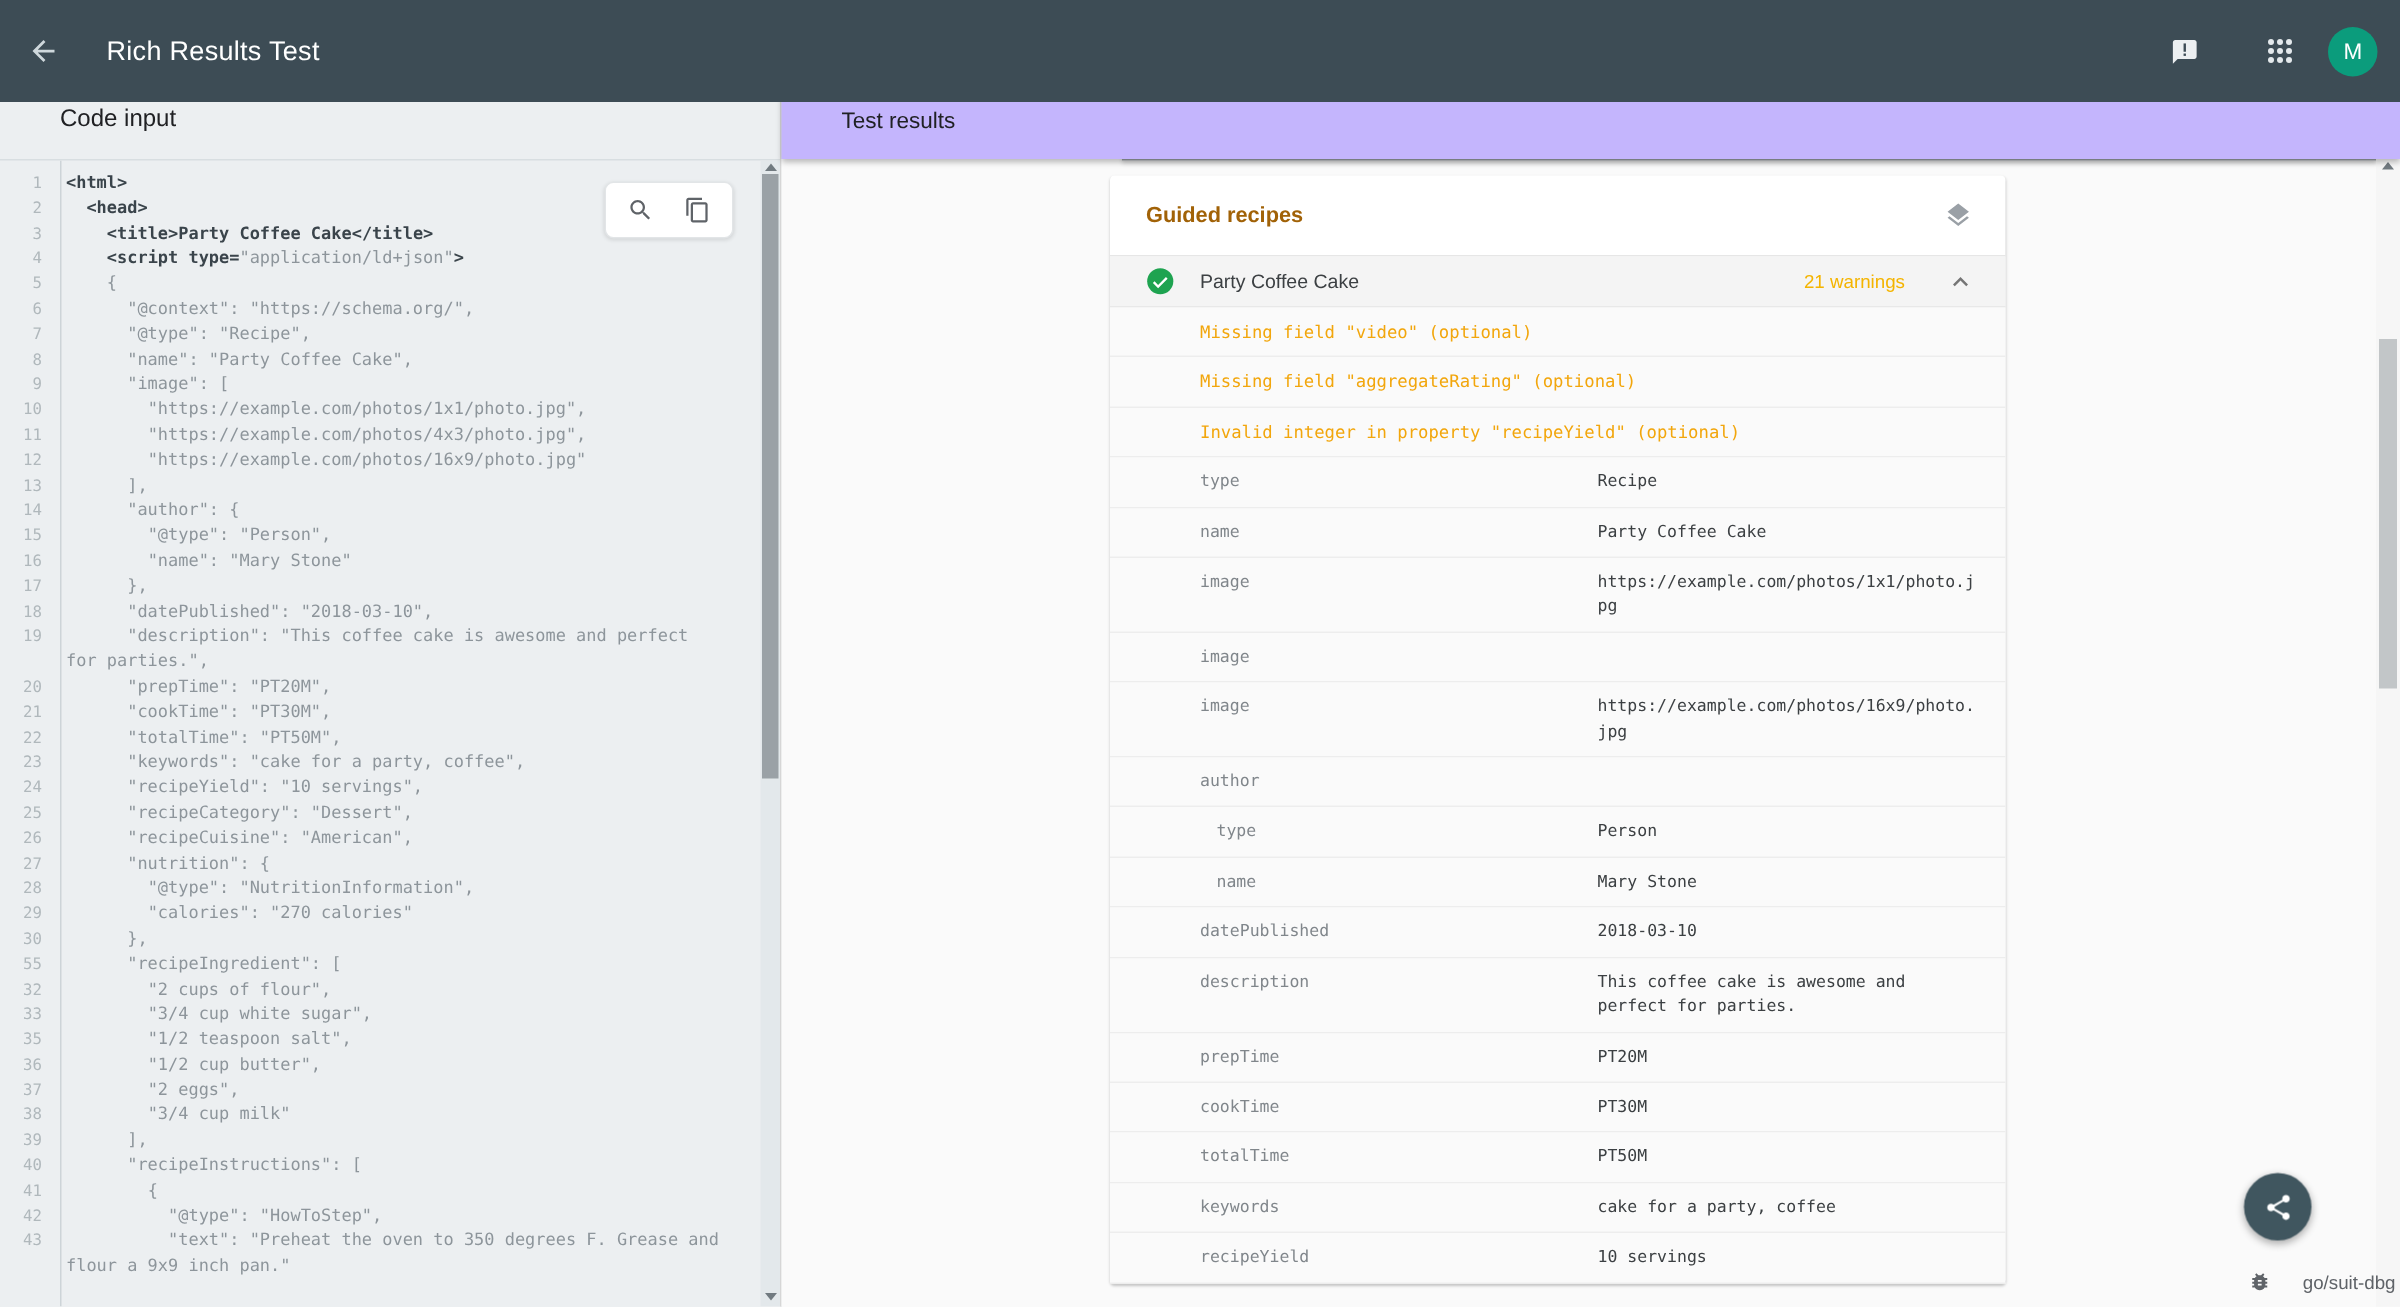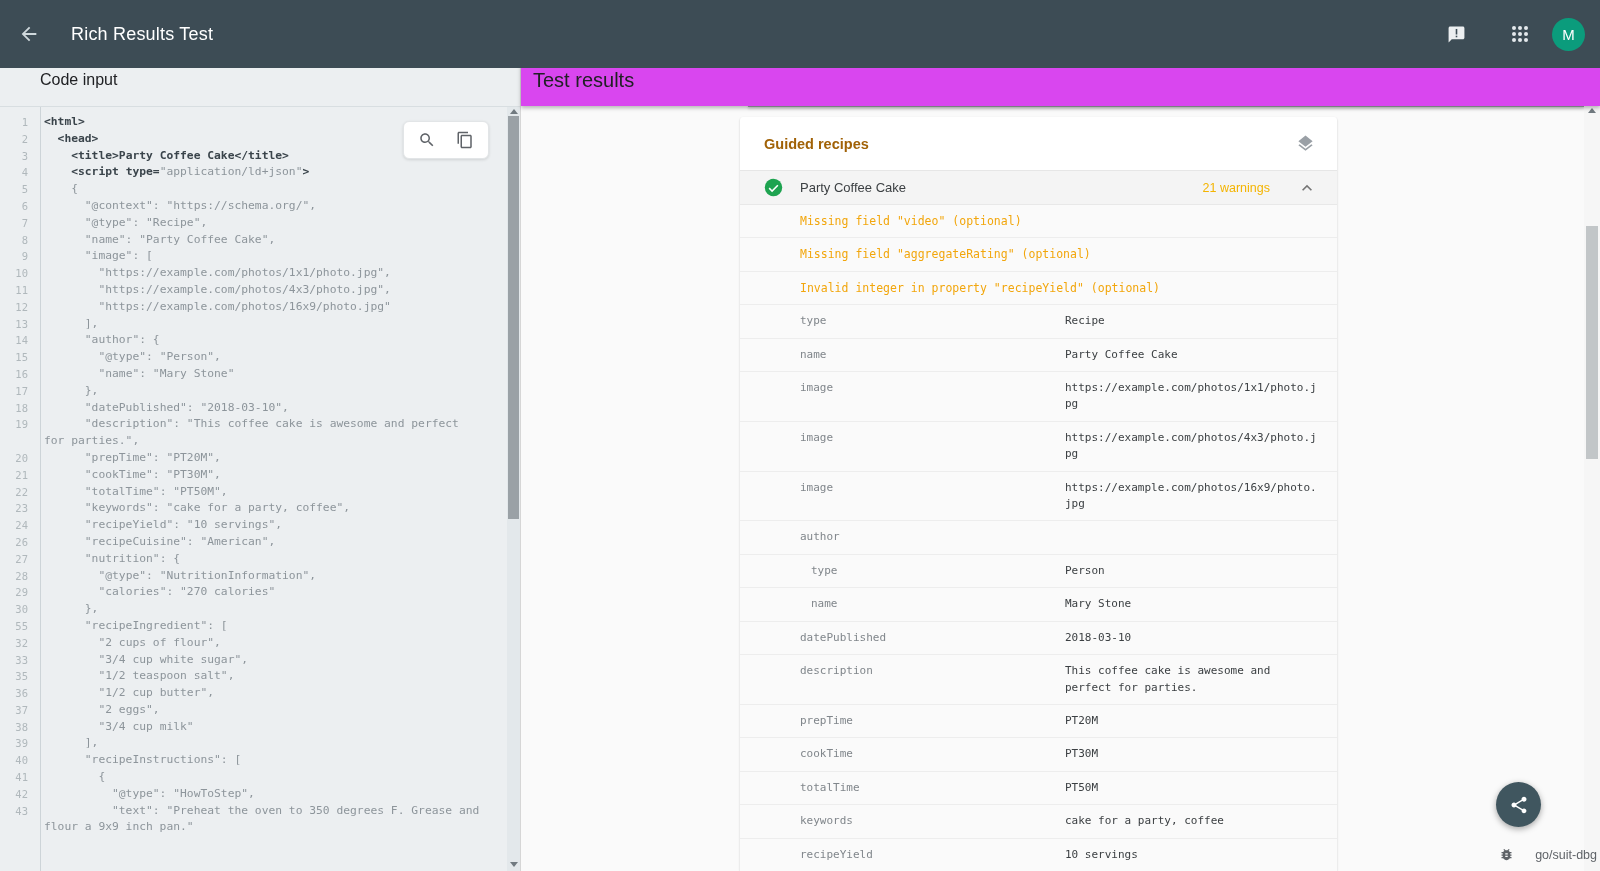--- a/index.html
+++ b/index.html
@@ -33,22 +33,22 @@
     box-shadow:0 1px 3px rgba(0,0,0,.12);display:flex;align-items:center;gap:20px;padding:9px 14px;z-index:5}
   .tool-icon{width:18px;height:18px;cursor:pointer;display:flex}
   .editor-scrollbar{position:absolute;top:0;right:0;width:13px;bottom:0;background:#e3e8eb}
   .editor-scroll-thumb{position:absolute;top:9px;left:1px;width:11px;height:403px;background:#9aa1a6;cursor:pointer}
   .scroll-arrow{position:absolute;left:0;width:13px;height:9px;display:flex;align-items:center;justify-content:center}
   .arrow-up{top:0}.arrow-down{bottom:2px}
   .tri-up{width:0;height:0;border-left:4px solid transparent;border-right:4px solid transparent;border-bottom:5px solid #717a80}
   .tri-down{width:0;height:0;border-left:4px solid transparent;border-right:4px solid transparent;border-top:5px solid #717a80}
 
   
-  .results-header{position:fixed;top:54px;left:521px;right:0;height:52px;background:#d946ef;display:flex;align-items:center;
-    padding-left:12px;font-size:20px;color:#202124;box-shadow:0 2px 4px rgba(0,0,0,.28);z-index:20}
+  .results-header{position:fixed;top:54px;left:521px;right:0;height:52px;background:#c4b5fd;display:flex;align-items:center;
+    padding-left:40px;font-size:15px;color:#202124;box-shadow:0 2px 4px rgba(0,0,0,.28);z-index:20}
   .results-content{position:fixed;top:106px;left:521px;right:0;bottom:0;background:#fafafa;overflow:hidden}
   .prev-card-edge{position:absolute;top:-4px;left:227px;width:836px;height:5px;background:#fff;
     border-bottom:2px solid #9aa0a6;box-shadow:0 2px 3px rgba(0,0,0,.15)}
   .result-card{position:absolute;left:219px;top:11px;width:597px;background:#fff;border-radius:3px;
     box-shadow:0 1px 2px rgba(0,0,0,.22)}
   .card-header{height:54px;display:flex;align-items:center;justify-content:space-between;
     padding:0 22px 0 24px;border-bottom:1px solid #e6e6e6}
   .card-title{font-size:14.5px;font-weight:bold;color:#a16207}
   .recipe-row{height:34px;background:#f4f4f4;display:flex;align-items:center;padding:0 20px 0 24px;
     border-bottom:1px solid #e8e8e8;cursor:pointer}
@@ -227,20 +227,24 @@
       <div class="code-line">
         <span class="line-num">23</span>
         <span class="line-text"><span class="seg-g">      "keywords": "cake for a party, coffee",</span></span>
       </div>
 
       <div class="code-line">
         <span class="line-num">24</span>
         <span class="line-text"><span class="seg-g">      "recipeYield": "10 servings",</span></span>
       </div>
 
+      <div class="code-line">
+        <span class="line-num">25</span>
+        <span class="line-text"><span class="seg-g">      "recipeCategory": "Dessert",</span></span>
+      </div>
 
       <div class="code-line">
         <span class="line-num">26</span>
         <span class="line-text"><span class="seg-g">      "recipeCuisine": "American",</span></span>
       </div>
 
       <div class="code-line">
         <span class="line-num">27</span>
         <span class="line-text"><span class="seg-g">      "nutrition": {</span></span>
       </div>
@@ -406,21 +410,20 @@
 
       <div class="detail-row prop">
 
         <span class="row-key">image</span>
         <span class="row-value">https://example.com/photos/1x1/photo.jpg</span>
       </div>
 
       <div class="detail-row prop">
 
         <span class="row-key">image</span>
-        <span class="row-value">https://example.com/photos/4x3/photo.jpg</span>
       </div>
 
       <div class="detail-row prop">
 
         <span class="row-key">image</span>
         <span class="row-value">https://example.com/photos/16x9/photo.jpg</span>
       </div>
 
       <div class="detail-row group">
 

